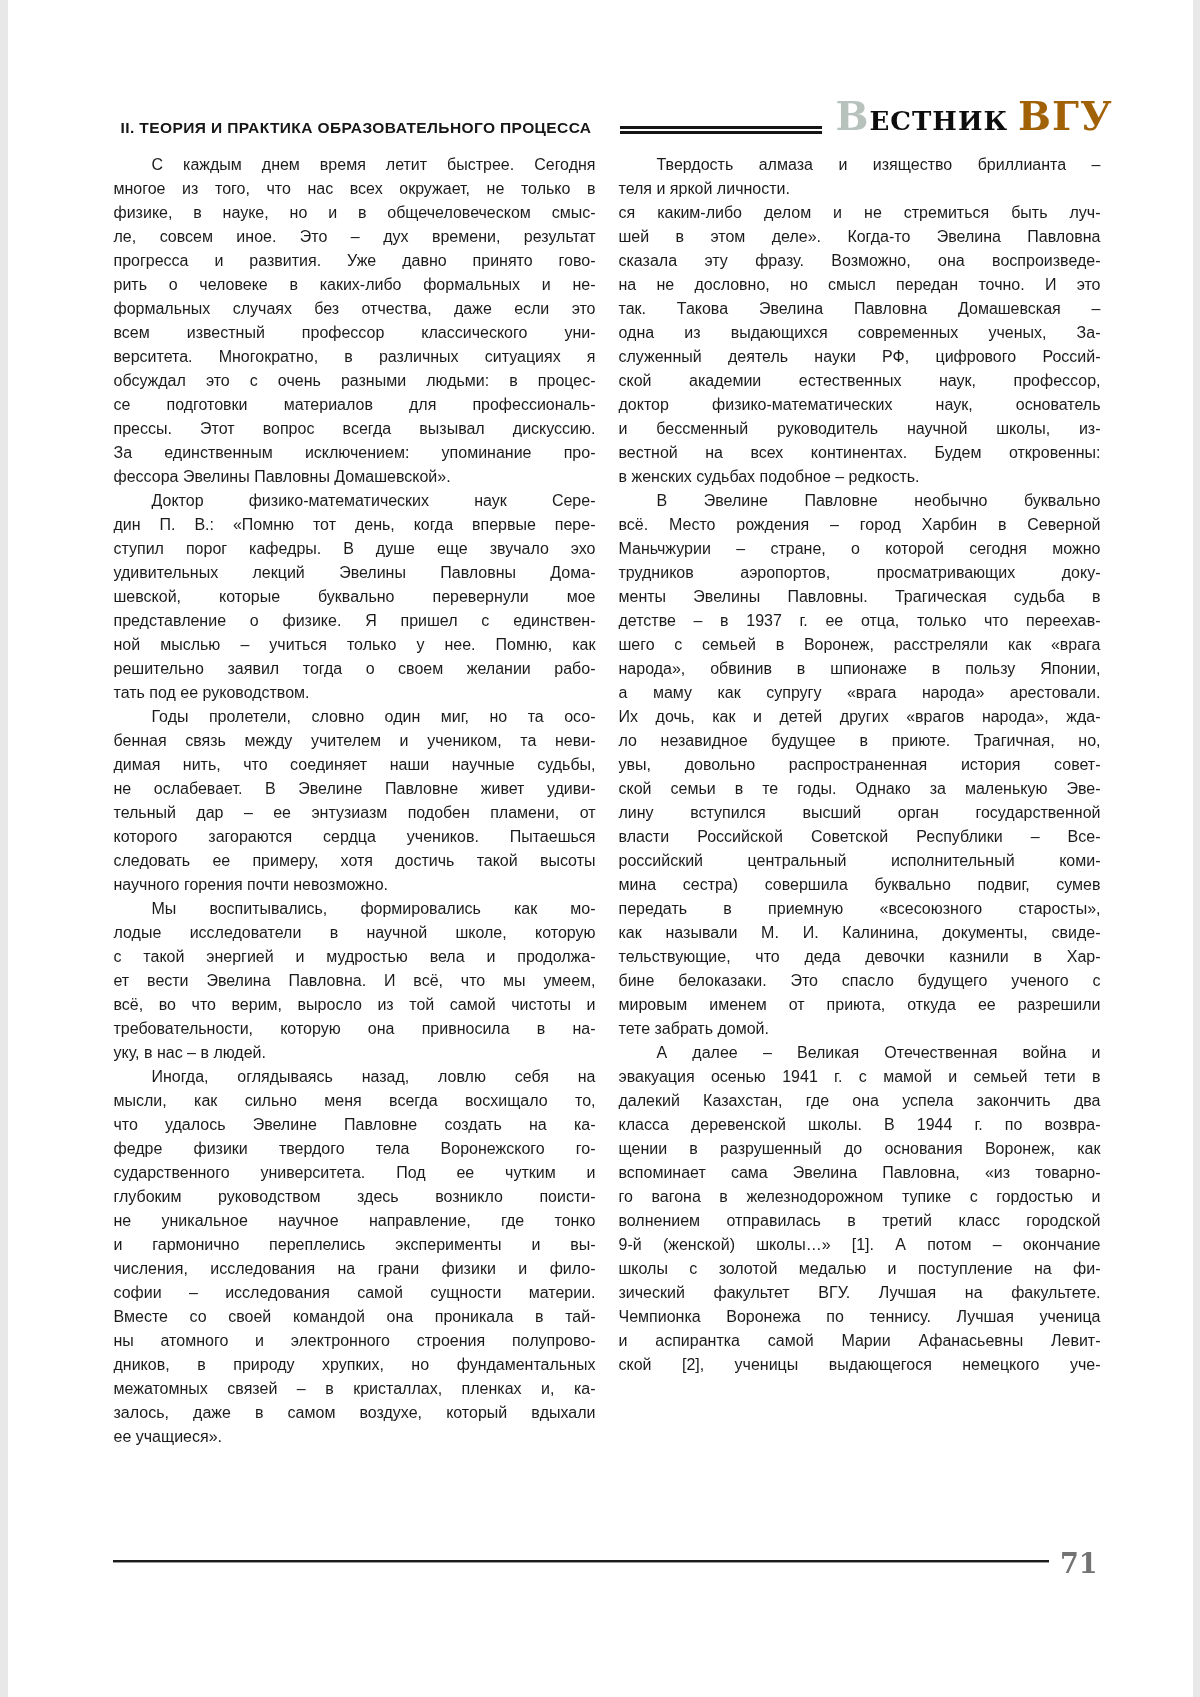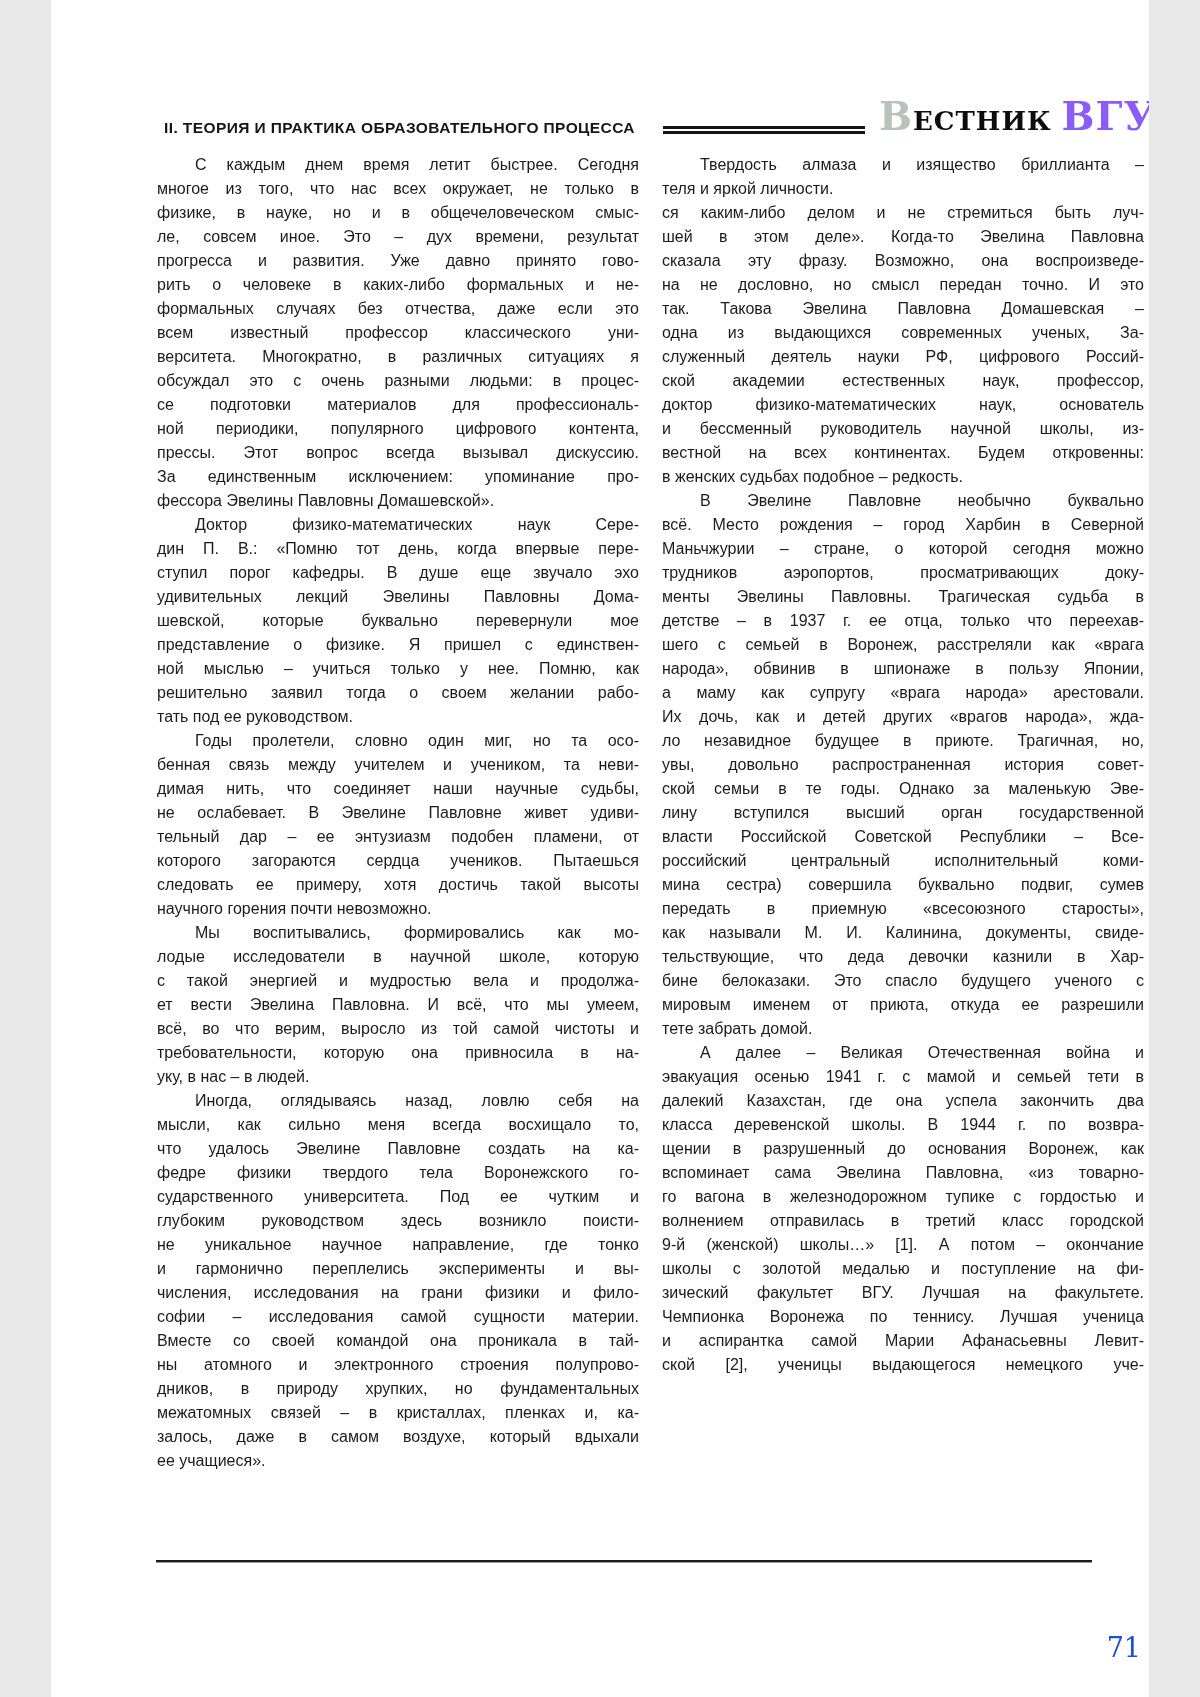--- a/index.html
+++ b/index.html
@@ -1,18 +1,18 @@
 <!DOCTYPE html>
 <html lang="ru"><head>
 <meta charset="utf-8">
 <style>
   html,body{margin:0;padding:0;background:#e8e8e8;}
   .page{
     position:relative;
-    width:1098px;height:1697px;
+    width:1185px;height:1697px;
     margin:0 auto;
     background:#ffffff;
     font-family:"Liberation Sans", sans-serif;
     color:#1b1b1b;
     overflow:hidden;
   }
   
   .header-title{
     position:absolute;left:113px;top:119px;
     font-size:15.5px;font-weight:bold;letter-spacing:0.4px;
@@ -51,56 +51,55 @@
     -moz-text-align-last:left;
     text-align-last:left;
   }
   
   .footer-rule{
     position:absolute;left:105px;top:1560px;width:936px;
   }
   .footer-rule .fr1{height:2px;background:#1c1c1c;}
   .footer-rule .fr2{height:1px;background:#9a9a9a;}
   .page-number{
-    position:absolute;left:1040px;top:1632px;width:50px;
+    position:absolute;left:1040px;top:1548px;width:50px;
     text-align:right;
     font-family:"DejaVu Serif", serif;
-    font-weight:normal;font-size:27px;color:#1d4ed8;
+    font-weight:bold;font-size:27px;color:#737373;
   }
 </style>
 </head>
 <body>
 
 <div class="page">
 
   <div class="header-title">II. ТЕОРИЯ И ПРАКТИКА ОБРАЗОВАТЕЛЬНОГО ПРОЦЕССА</div>
 
   <div class="header-rule">
     <div class="rl"></div>
     <div class="rg"></div>
     <div class="rl"></div>
   </div>
 
   <div class="logo">
-    <span class="cap logo-pale" style="color: rgb(183, 194, 189);">В</span><span class="small">ЕСТНИК</span><span class="cap abbr logo-pale" style="color: #8b5cf6;">ВГУ</span>
+    <span class="cap logo-pale" style="color: rgb(183, 194, 189);">В</span><span class="small">ЕСТНИК</span><span class="cap abbr logo-pale" style="color: #a16207;">ВГУ</span>
   </div>
 
   <div class="column col-left">
       <div class="line first">С каждым днем время летит быстрее. Сегодня</div>
       <div class="line">многое из того, что нас всех окружает, не только в</div>
       <div class="line">физике, в науке, но и в общечеловеческом смыс-</div>
       <div class="line">ле, совсем иное. Это – дух времени, результат</div>
       <div class="line">прогресса и развития. Уже давно принято гово-</div>
       <div class="line">рить о человеке в каких-либо формальных и не-</div>
       <div class="line">формальных случаях без отчества, даже если это</div>
       <div class="line">всем известный профессор классического уни-</div>
       <div class="line">верситета. Многократно, в различных ситуациях я</div>
       <div class="line">обсуждал это с очень разными людьми: в процес-</div>
       <div class="line">се подготовки материалов для профессиональ-</div>
-      <div class="line">ной периодики, популярного цифрового контента,</div>
       <div class="line">прессы. Этот вопрос всегда вызывал дискуссию.</div>
       <div class="line">За единственным исключением: упоминание про-</div>
       <div class="line plast">фессора Эвелины Павловны Домашевской».</div>
       <div class="line first">Доктор физико-математических наук Сере-</div>
       <div class="line">дин П. В.: «Помню тот день, когда впервые пере-</div>
       <div class="line">ступил порог кафедры. В душе еще звучало эхо</div>
       <div class="line">удивительных лекций Эвелины Павловны Дома-</div>
       <div class="line">шевской, которые буквально перевернули мое</div>
       <div class="line">представление о физике. Я пришел с единствен-</div>
       <div class="line">ной мыслью – учиться только у нее. Помню, как</div>

